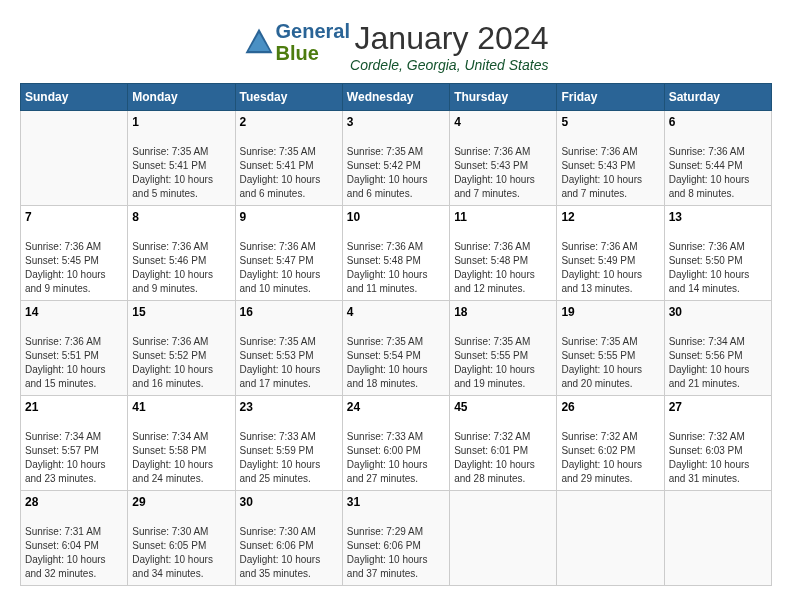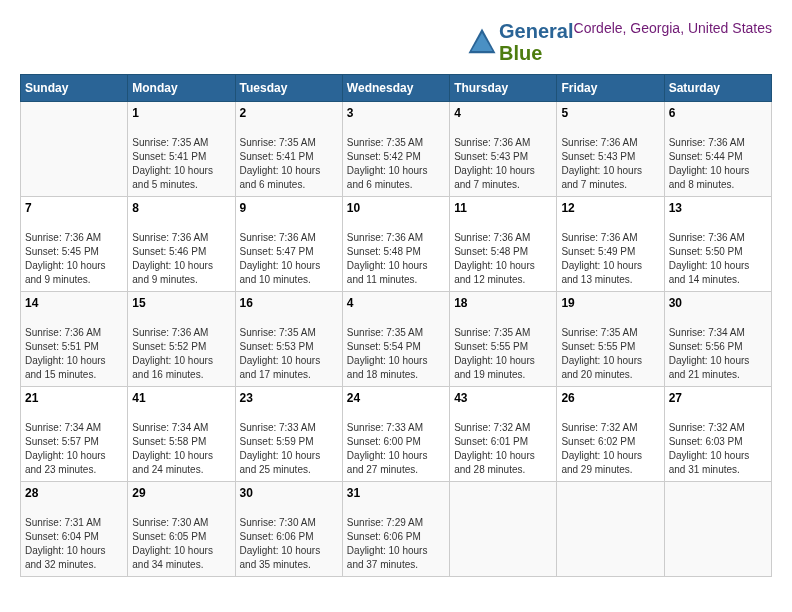--- a/index.html
+++ b/index.html
@@ -5,21 +5,21 @@
     * { box-sizing: border-box; margin: 0; padding: 0; }
     body {
       font-family: Arial, sans-serif;
       background: #fff;
       width: 792px;
       min-height: 612px;
       padding: 20px;
     }
     .header {
       display: flex;
-      justify-content: flex-end;
+      justify-content: center;
       align-items: flex-start;
       margin-bottom: 10px;
     }
     .logo {
       display: flex;
       align-items: center;
     }
     .logo-text {
       font-size: 20px;
       font-weight: bold;
@@ -37,21 +37,22 @@
     .title-block {
       text-align: right;
     }
     .month-title {
       font-size: 32px;
       color: #333;
       font-weight: normal;
     }
     .subtitle {
       font-size: 14px;
-      color: #701a75;
+      color: #14532d;
+      font-style: italic;
     }
     table {
       width: 100%;
       border-collapse: collapse;
       font-size: 11px;
     }
     thead tr th {
       background-color: #2a6496;
       color: #fff;
       padding: 6px 4px;
@@ -93,20 +94,21 @@
   <div class="logo">
     <svg class="logo-icon" viewBox="0 0 40 40">
       <polygon points="20,2 38,35 2,35" fill="#2a6496"></polygon>
       <polygon points="20,8 34,32 6,32" fill="#4a90c4"></polygon>
     </svg>
     <div class="logo-text">
       <span style="color:#2a6496;">General</span><br><span style="color:#4d7c0f;">Blue</span>
     </div>
   </div>
   <div class="title-block">
+    <div class="month-title">January 2024</div>
     <div class="subtitle">Cordele, Georgia, United States</div>
   </div>
 </div>
 
 <table>
   <thead>
     <tr id="header-row">
     <th>Sunday</th>
         <th>Monday</th>
         <th>Tuesday</th>
@@ -287,21 +289,21 @@
 and 25 minutes.</div>
         </td>
         <td>
           <span class="day-num">24</span>
           <div class="day-info" style="white-space: pre-line;">Sunrise: 7:33 AM
 Sunset: 6:00 PM
 Daylight: 10 hours
 and 27 minutes.</div>
         </td>
         <td>
-          <span class="day-num">43</span>
+          <span class="day-num">45</span>
           <div class="day-info" style="white-space: pre-line;">Sunrise: 7:32 AM
 Sunset: 6:01 PM
 Daylight: 10 hours
 and 28 minutes.</div>
         </td>
         <td>
           <span class="day-num">26</span>
           <div class="day-info" style="white-space: pre-line;">Sunrise: 7:32 AM
 Sunset: 6:02 PM
 Daylight: 10 hours

